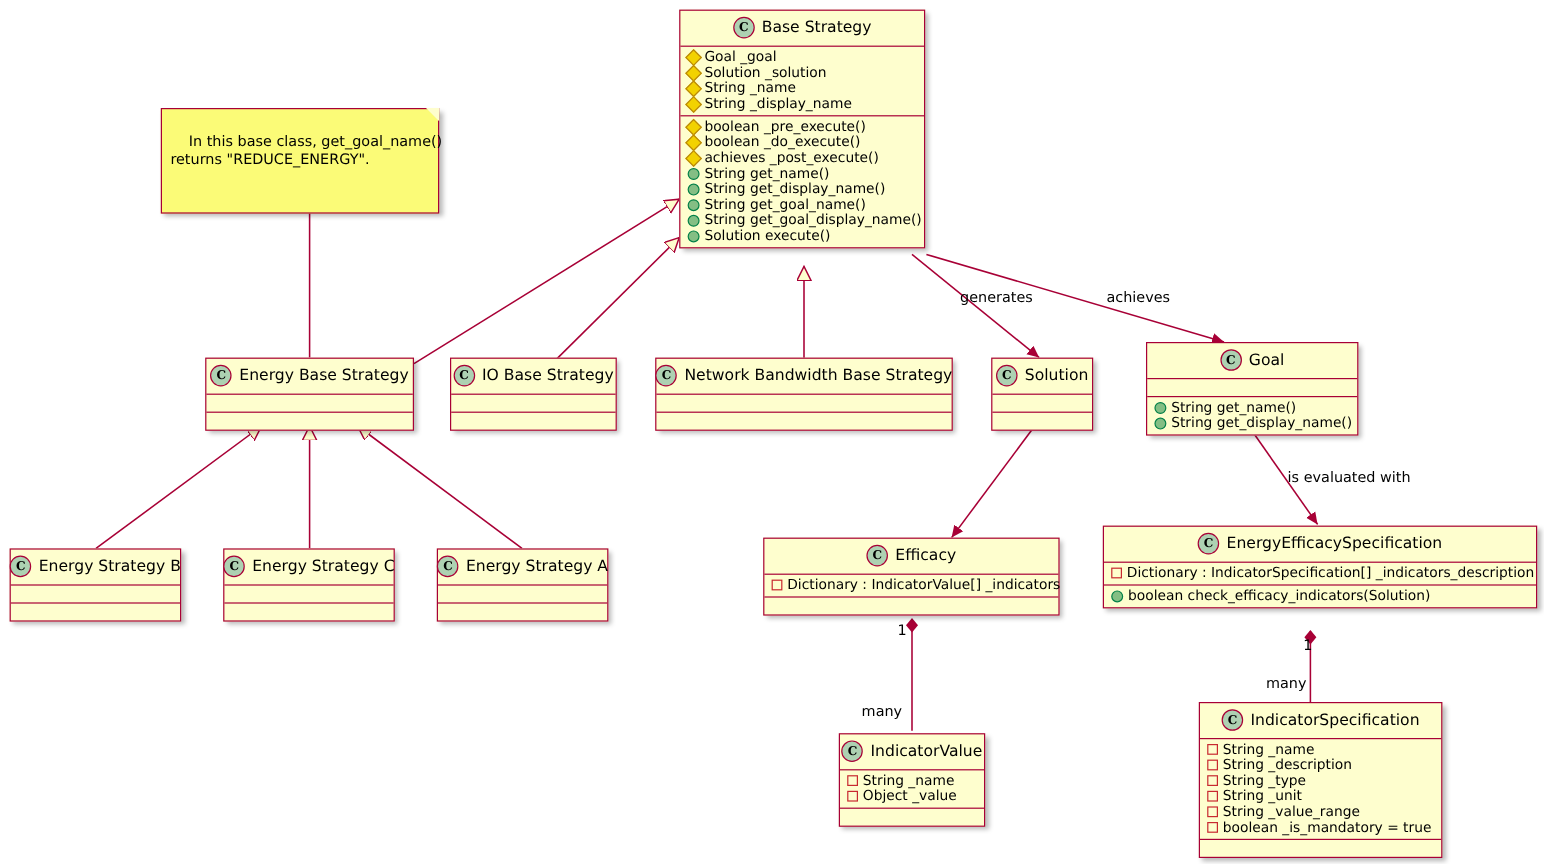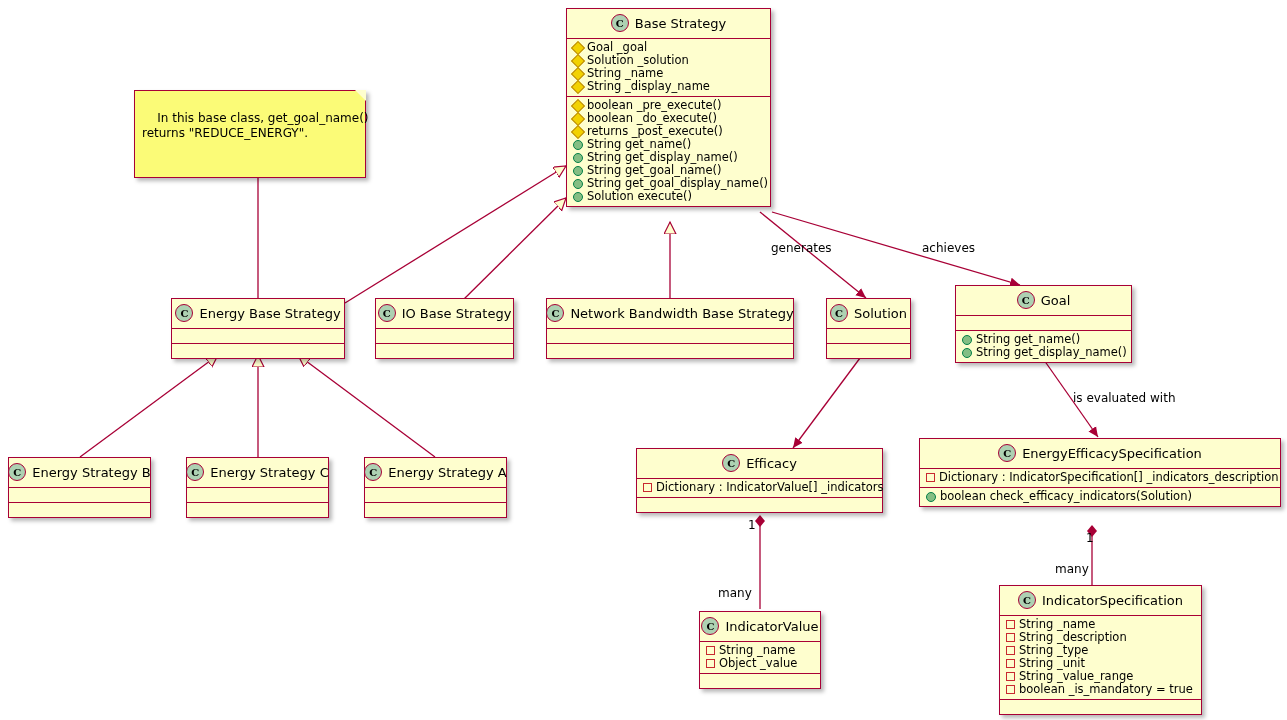--- a/index.html
+++ b/index.html
@@ -116,21 +116,21 @@
       <div class="row">
           <span class="ic prot"></span>
           <span>boolean _pre_execute()</span>
         </div>
       <div class="row">
           <span class="ic prot"></span>
           <span>boolean _do_execute()</span>
         </div>
       <div class="row">
           <span class="ic prot"></span>
-          <span>returns _post_execute()</span>
+          <span>achieves _post_execute()</span>
         </div>
       <div class="row">
           <span class="ic pub"></span>
           <span>String get_name()</span>
         </div>
       <div class="row">
           <span class="ic pub"></span>
           <span>String get_display_name()</span>
         </div>
       <div class="row">
@@ -331,21 +331,21 @@
         </div>
       <div class="row">
           <span class="ic priv"></span>
           <span>boolean _is_mandatory = true</span>
         </div>
     </div>
     <div class="sep"></div>
     <div class="sect"></div>
   </div>
 
-  <div class="elabel" style="left:771px;top:241px;">generates</div>
+  <div class="elabel" style="left:800px;top:241px;">generates</div>
   <div class="elabel" style="left:922px;top:241px;">achieves</div>
   <div class="elabel" style="left:1073px;top:391px;">is evaluated with</div>
   <div class="elabel" style="left:748px;top:518px;">1</div>
   <div class="elabel" style="left:718px;top:586px;">many</div>
   <div class="elabel" style="left:1086px;top:531px;">1</div>
   <div class="elabel" style="left:1055px;top:562px;">many</div>
 
 </div>
 
 </body></html>

